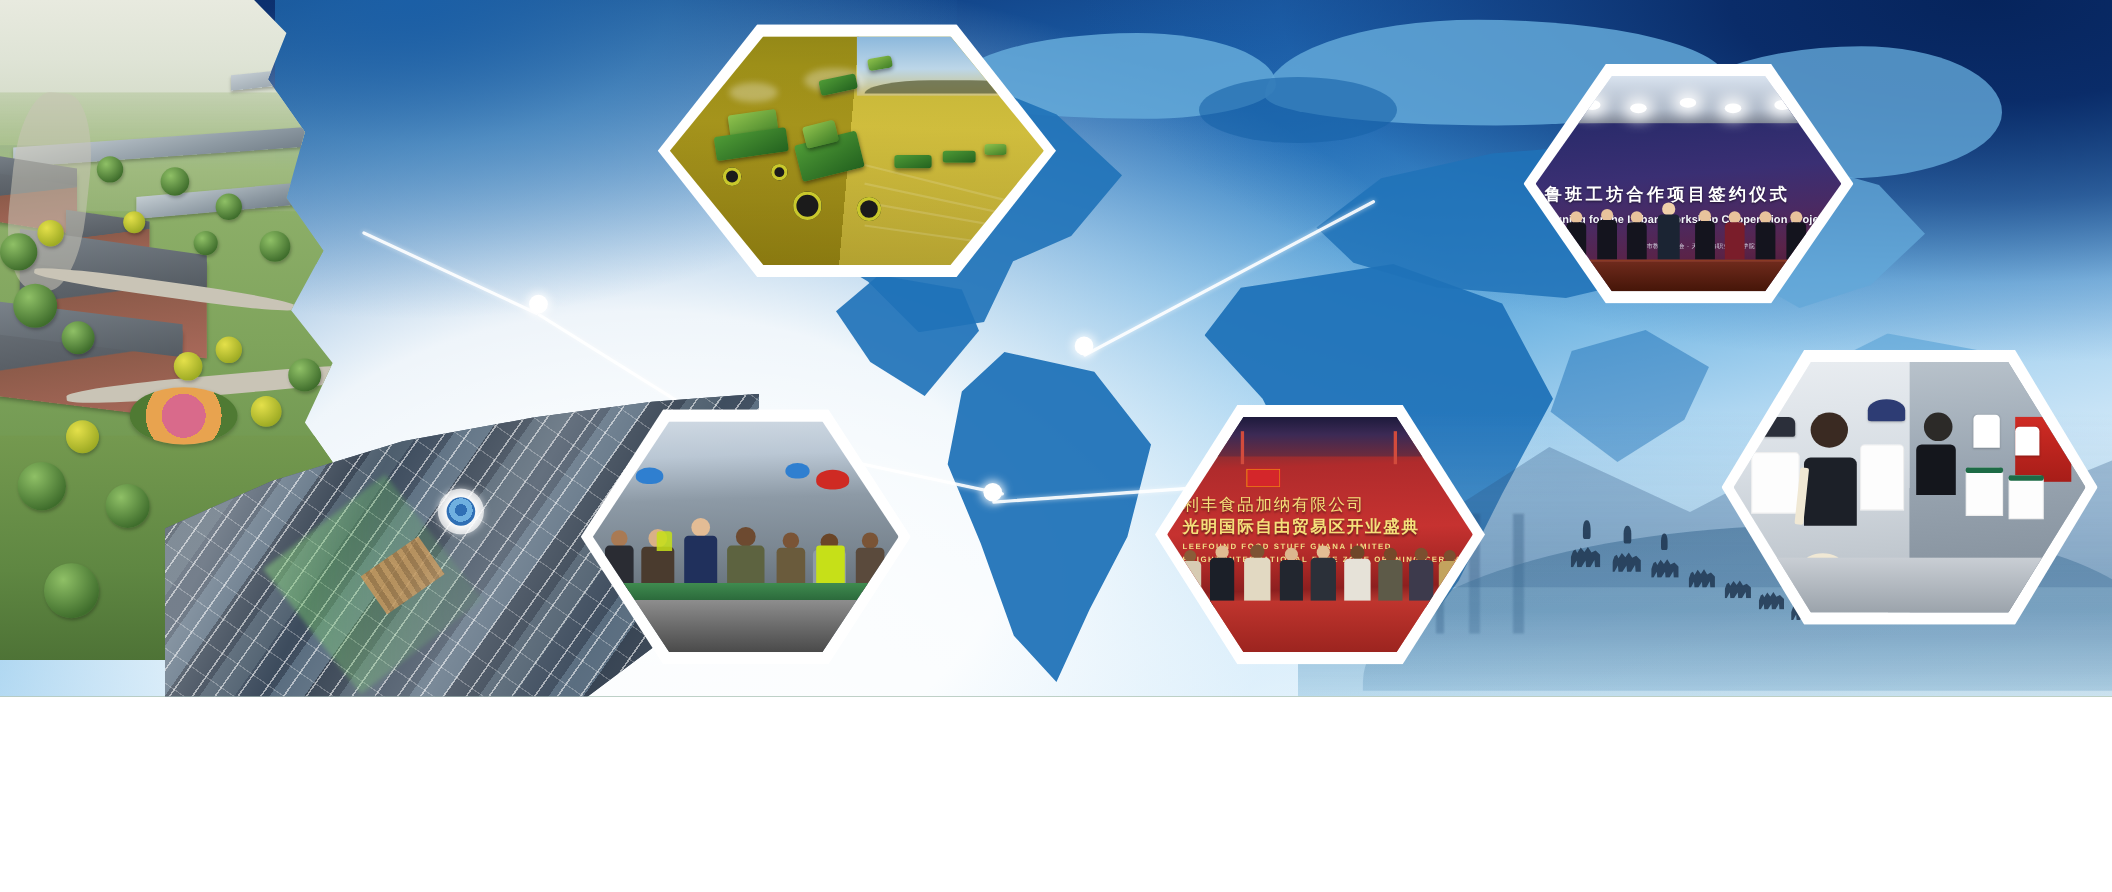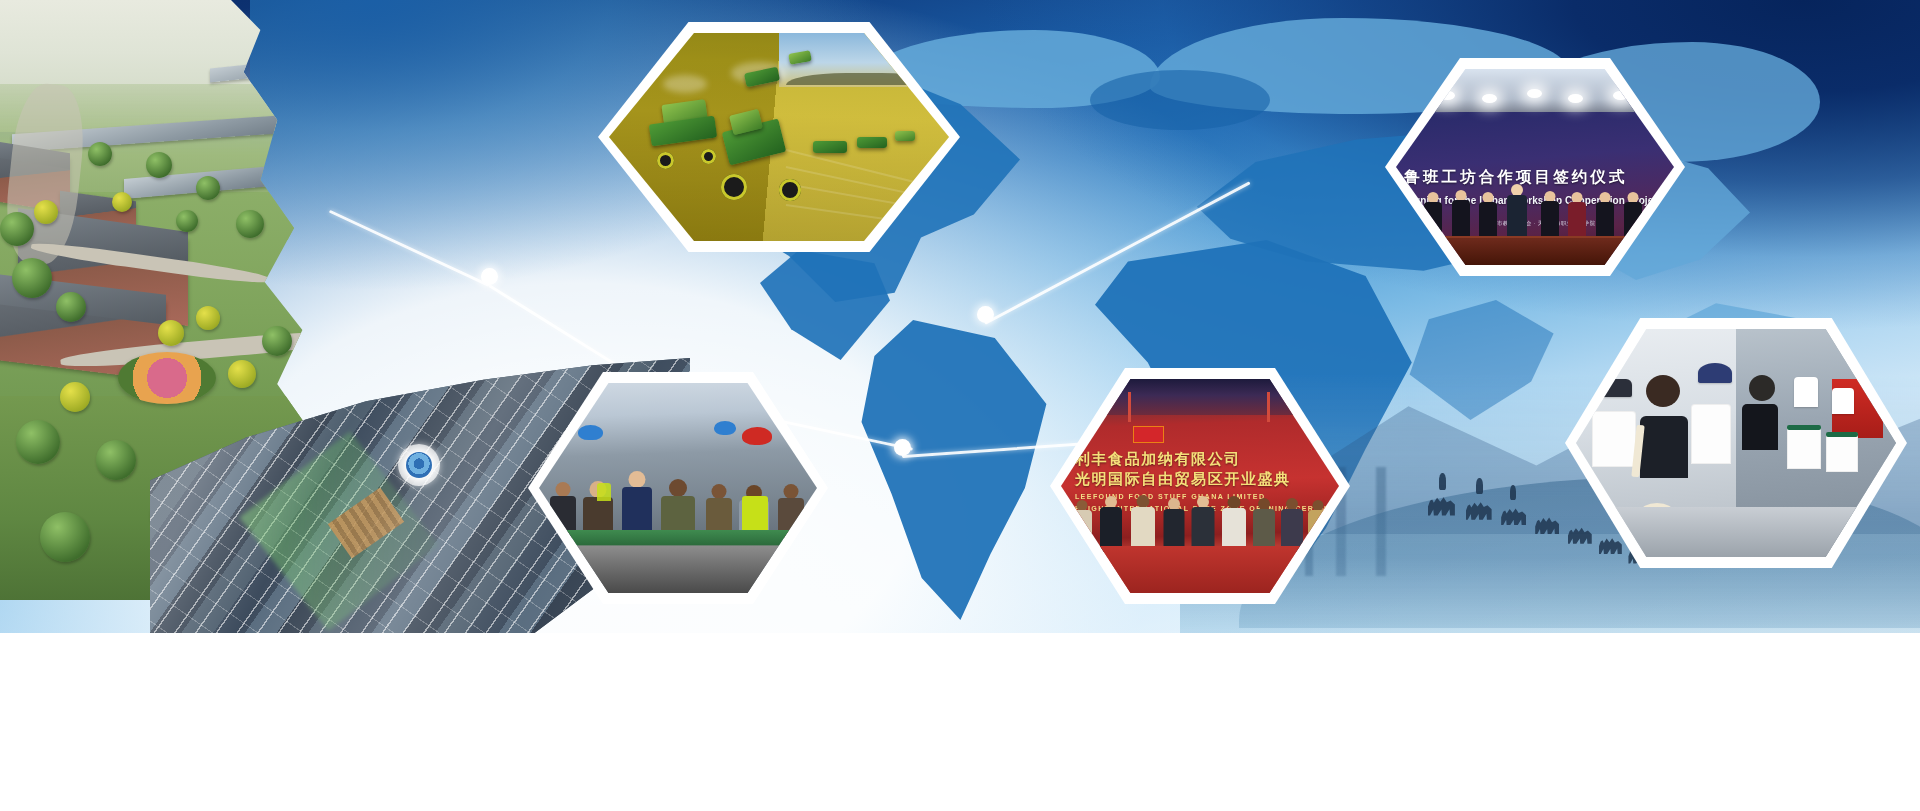--- a/index.html
+++ b/index.html
@@ -162,21 +162,21 @@
     position:absolute; left:0; right:0; top:0; height:17%;
     background:linear-gradient(180deg,#1d1a3c 0%,#3c2a55 45%,#6e2b3c 100%);
   }
   .ghana-pole { position:absolute; top:6%; width:3px; height:14%; background:#d24b3c; }
   .ghana-flag {
     position:absolute; left:26%; top:22%; width:11%; height:8%;
     background:#d4262a; box-shadow:inset 0 0 0 1px rgba(255,220,0,.5);
   }
   .ghana-cn1 {
     position:absolute; left:5%; right:4%; top:33%;
-    font-size:15px; font-weight:700; color:#f5e07a; letter-spacing:1.6px;
+    font-size:15px; font-weight:400; color:#f5e07a; letter-spacing:1.6px;
     white-space:nowrap; text-shadow:0 1px 2px rgba(0,0,0,.5);
   }
   .ghana-cn2 {
     position:absolute; left:5%; right:4%; top:42.5%;
     font-size:15px; font-weight:700; color:#f5e07a; letter-spacing:1.6px;
     white-space:nowrap; text-shadow:0 1px 2px rgba(0,0,0,.5);
   }
   .ghana-en1 {
     position:absolute; left:5%; right:3%; top:53.5%;
     font-size:7.1px; font-weight:700; color:#f2dd86; letter-spacing:1.4px;

